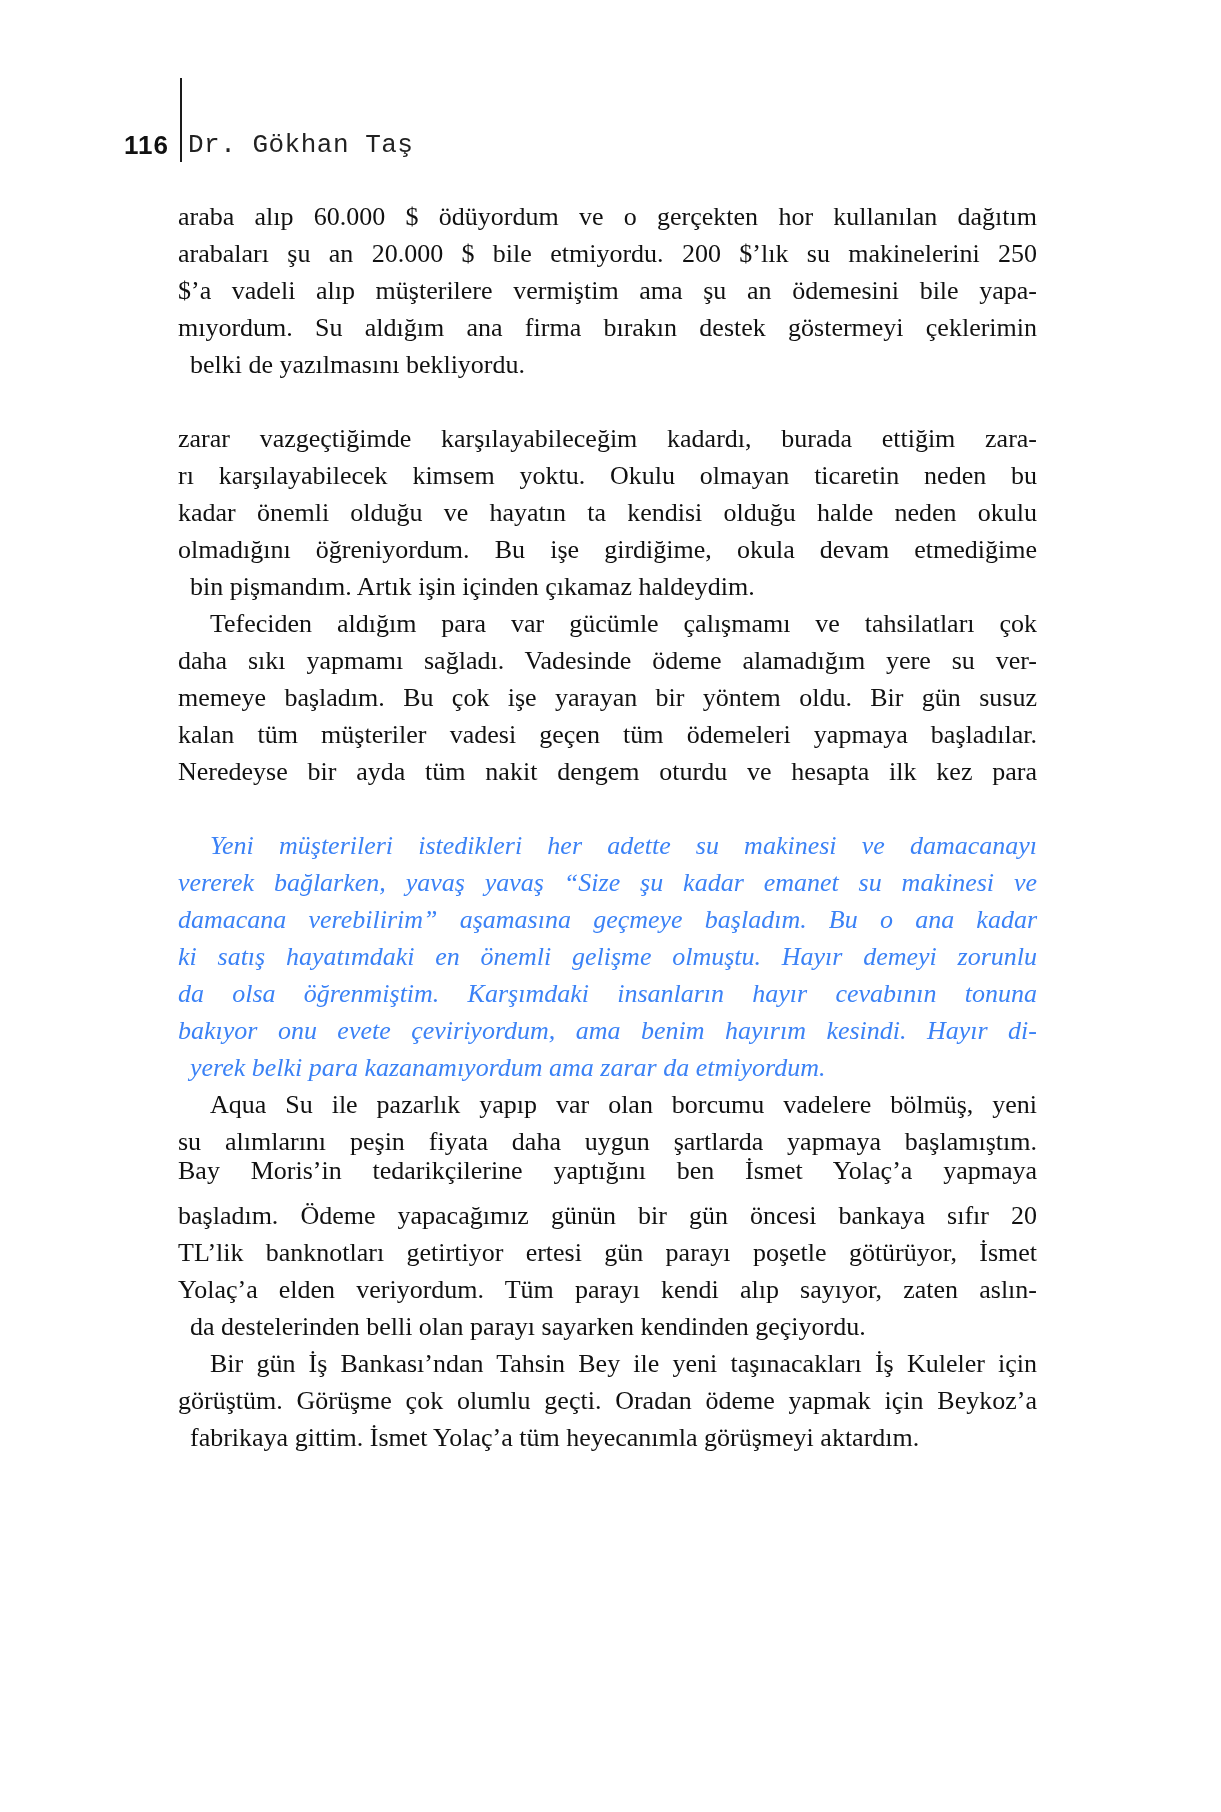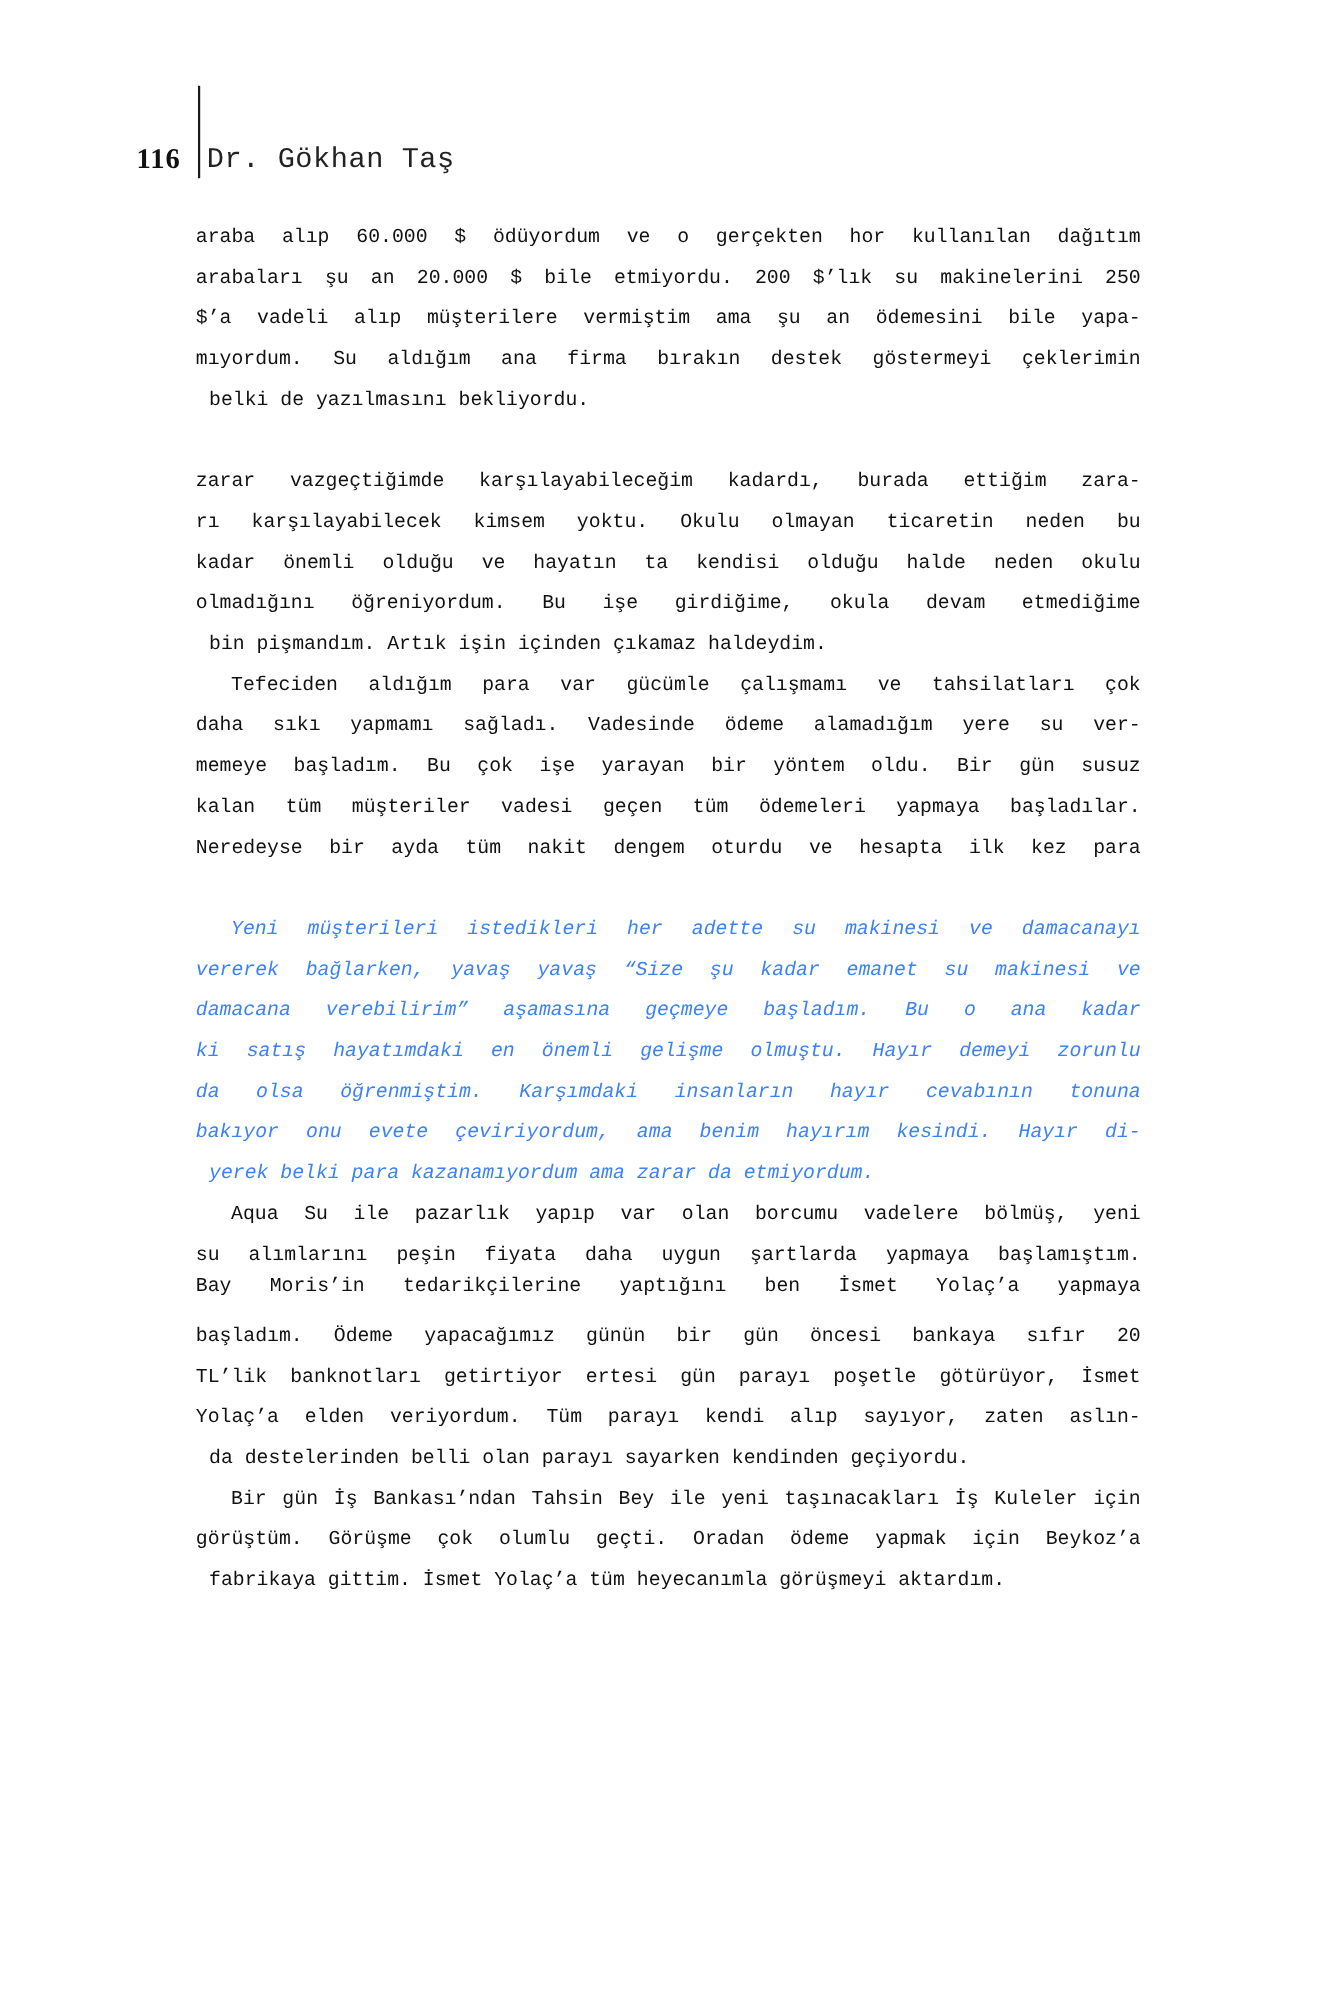--- a/index.html
+++ b/index.html
@@ -1,21 +1,21 @@
 <!DOCTYPE html>
 <html><head>
 <meta charset="utf-8">
 <style>
   html, body { margin: 0; padding: 0; background: #ffffff; }
   body { width: 1221px; height: 1812px; position: relative; overflow: hidden; }
   .header-rule { position: absolute; left: 180px; top: 78px; width: 2px; height: 84px; background: #1a1a1a; }
-  .page-number { position: absolute; left: 124px; top: 130px; font-family: Liberation Serif, serif; font-size: 26px; font-weight: bold; color: #111; letter-spacing: 1px; line-height: 30px; }
+  .page-number { position: absolute; left: 124px; top: 130px; font-family: Liberation Sans, sans-serif; font-size: 26px; font-weight: bold; color: #111; letter-spacing: 1px; line-height: 30px; }
   .running-head { position: absolute; left: 188px; top: 130px; font-family: Liberation Mono, monospace; font-size: 26px; font-weight: 300; color: #222; letter-spacing: 0.5px; line-height: 30px; }
   .body-text { position: absolute; left: 0; top: 0; width: 1221px; height: 1812px; }
-  .line { position: absolute; left: 178px; width: 859px; font-family: Liberation Mono, monospace; font-size: 18px; line-height: 37px; color: #111; white-space: nowrap; text-align: justify; text-align-last: justify; transform-origin: left top; }
+  .line { position: absolute; left: 178px; width: 859px; font-family: Liberation Serif, serif; font-size: 26px; line-height: 37px; color: #111; white-space: nowrap; text-align: justify; text-align-last: justify; transform-origin: left top; }
   .line.last { text-align-last: left; margin-left: 12px; }
   .line.indent { left: 210px; width: 827px; }
   .line.italic { font-style: italic; color: #3b82f6; }
 </style>
 </head>
 <body>
 
 <div class="header-rule"></div>
 <div class="page-number">116</div>
 <div class="running-head">Dr. Gökhan Taş</div>

